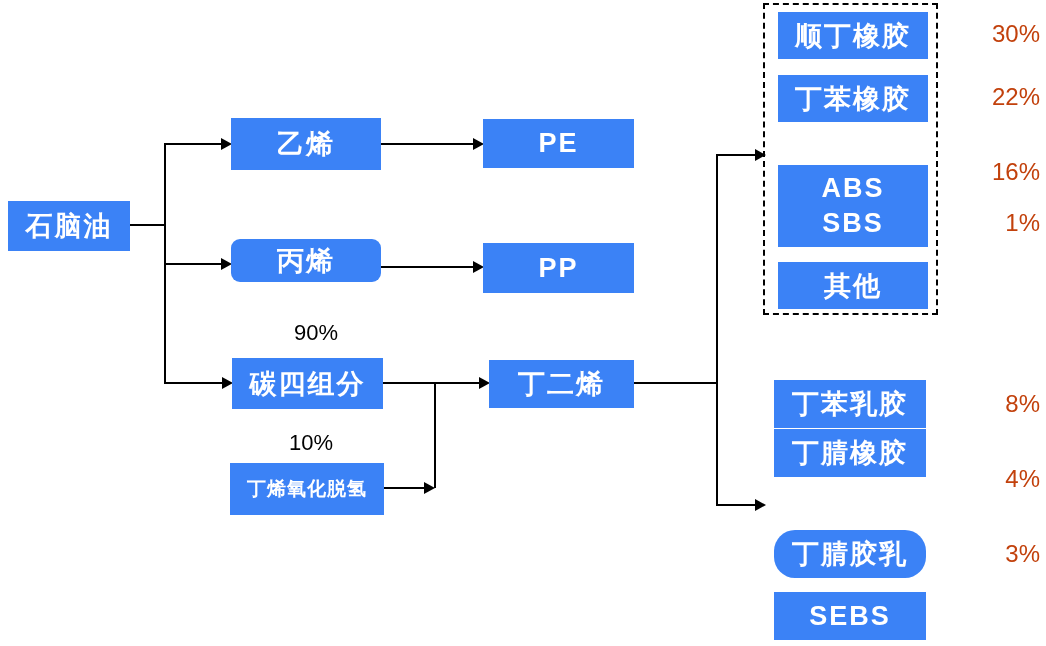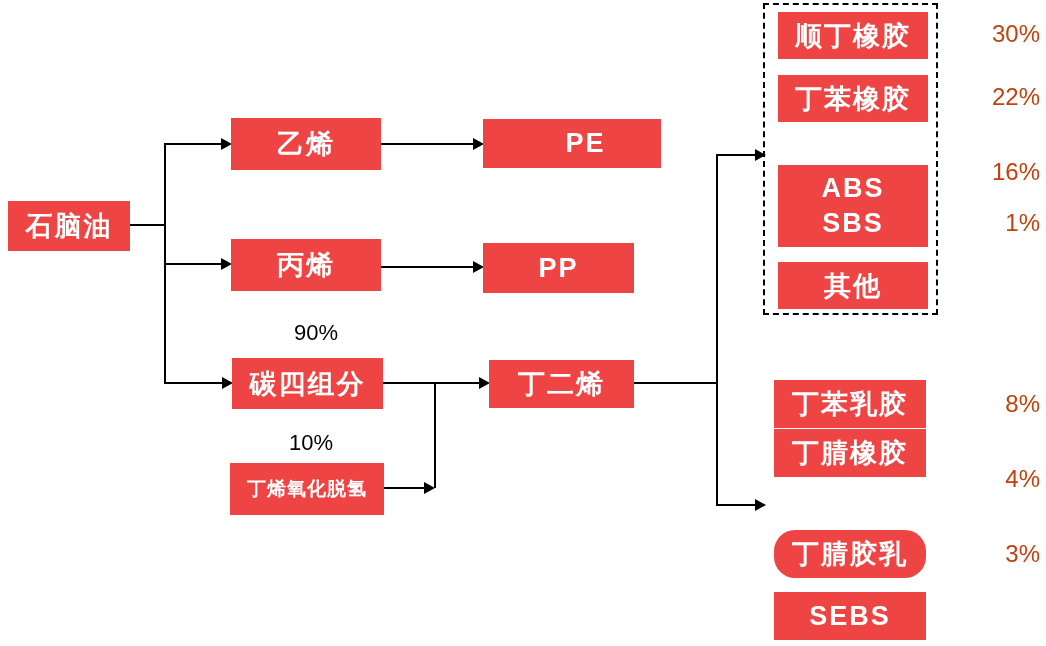--- a/index.html
+++ b/index.html
@@ -6,21 +6,21 @@
   .canvas {
     position: relative;
     width: 1046px;
     height: 646px;
     background: #ffffff;
     font-family: "Liberation Sans", "DejaVu Sans", sans-serif;
     overflow: hidden;
   }
   .node {
     position: absolute;
-    background: #ef4444;
+    background: #3b82f6;
     color: #ffffff;
     font-weight: bold;
     font-size: 27px;
     display: flex;
     align-items: center;
     justify-content: center;
     letter-spacing: 2px;
     white-space: nowrap;
   }
   .node.small { font-size: 19px; letter-spacing: 1px; }
@@ -71,21 +71,21 @@
   <div class="arrow" style="left:221px; top:138px;"></div>
 
   <div class="hline" style="left:164px; top:263px; width:57px;"></div>
   <div class="arrow" style="left:221px; top:258px;"></div>
 
   <div class="hline" style="left:164px; top:382px; width:58px;"></div>
   <div class="arrow" style="left:222px; top:377px;"></div>
 
   <div class="node" style="left:231px; top:118px; width:150px; height:52px;">乙烯</div>
 
-  <div class="node" style="left:231px; top:239px; width:150px; height:52px;">丙烯</div>
+  <div class="node" style="left:231px; top:239px; width:150px; height:43px;border-radius:9px;">丙烯</div>
 
   <div class="flow-label" style="left:280px; top:320px;">90%</div>
 
   <div class="node" style="left:232px; top:358px; width:151px; height:51px;">碳四组分</div>
 
   <div class="flow-label" style="left:275px; top:430px;">10%</div>
 
   <div class="node small" style="left:230px; top:463px; width:154px; height:52px;">丁烯氧化脱氢</div>
 
   <div class="hline" style="left:381px; top:143px; width:92px;"></div>
@@ -94,21 +94,21 @@
   <div class="hline" style="left:381px; top:266px; width:92px;"></div>
   <div class="arrow" style="left:473px; top:261px;"></div>
 
   <div class="hline" style="left:383px; top:382px; width:96px;"></div>
   <div class="arrow" style="left:479px; top:377px;"></div>
 
   <div class="vline" style="left:434px; top:382px; height:106px;"></div>
   <div class="hline" style="left:384px; top:487px; width:40px;"></div>
   <div class="arrow" style="left:424px; top:482px;"></div>
 
-  <div class="node" style="left:483px; top:119px; width:151px; height:49px;padding-left:27px;">PE</div>
+  <div class="node" style="left:483px; top:119px; width:151px; height:49px;">PE</div>
 
   <div class="node" style="left:483px; top:243px; width:151px; height:50px;">PP</div>
 
   <div class="node" style="left:489px; top:360px; width:145px; height:48px;">丁二烯</div>
 
   <div class="hline" style="left:634px; top:382px; width:84px;"></div>
   <div class="vline" style="left:716px; top:154px; height:352px;"></div>
 
   <div class="hline" style="left:716px; top:154px; width:39px;"></div>
   <div class="arrow" style="left:755px; top:149px;"></div>

